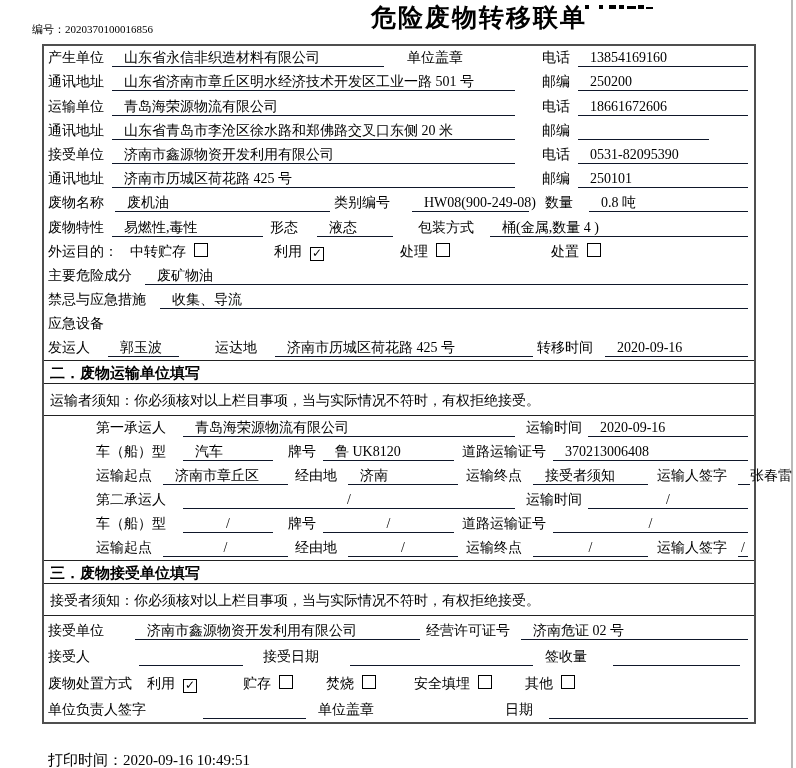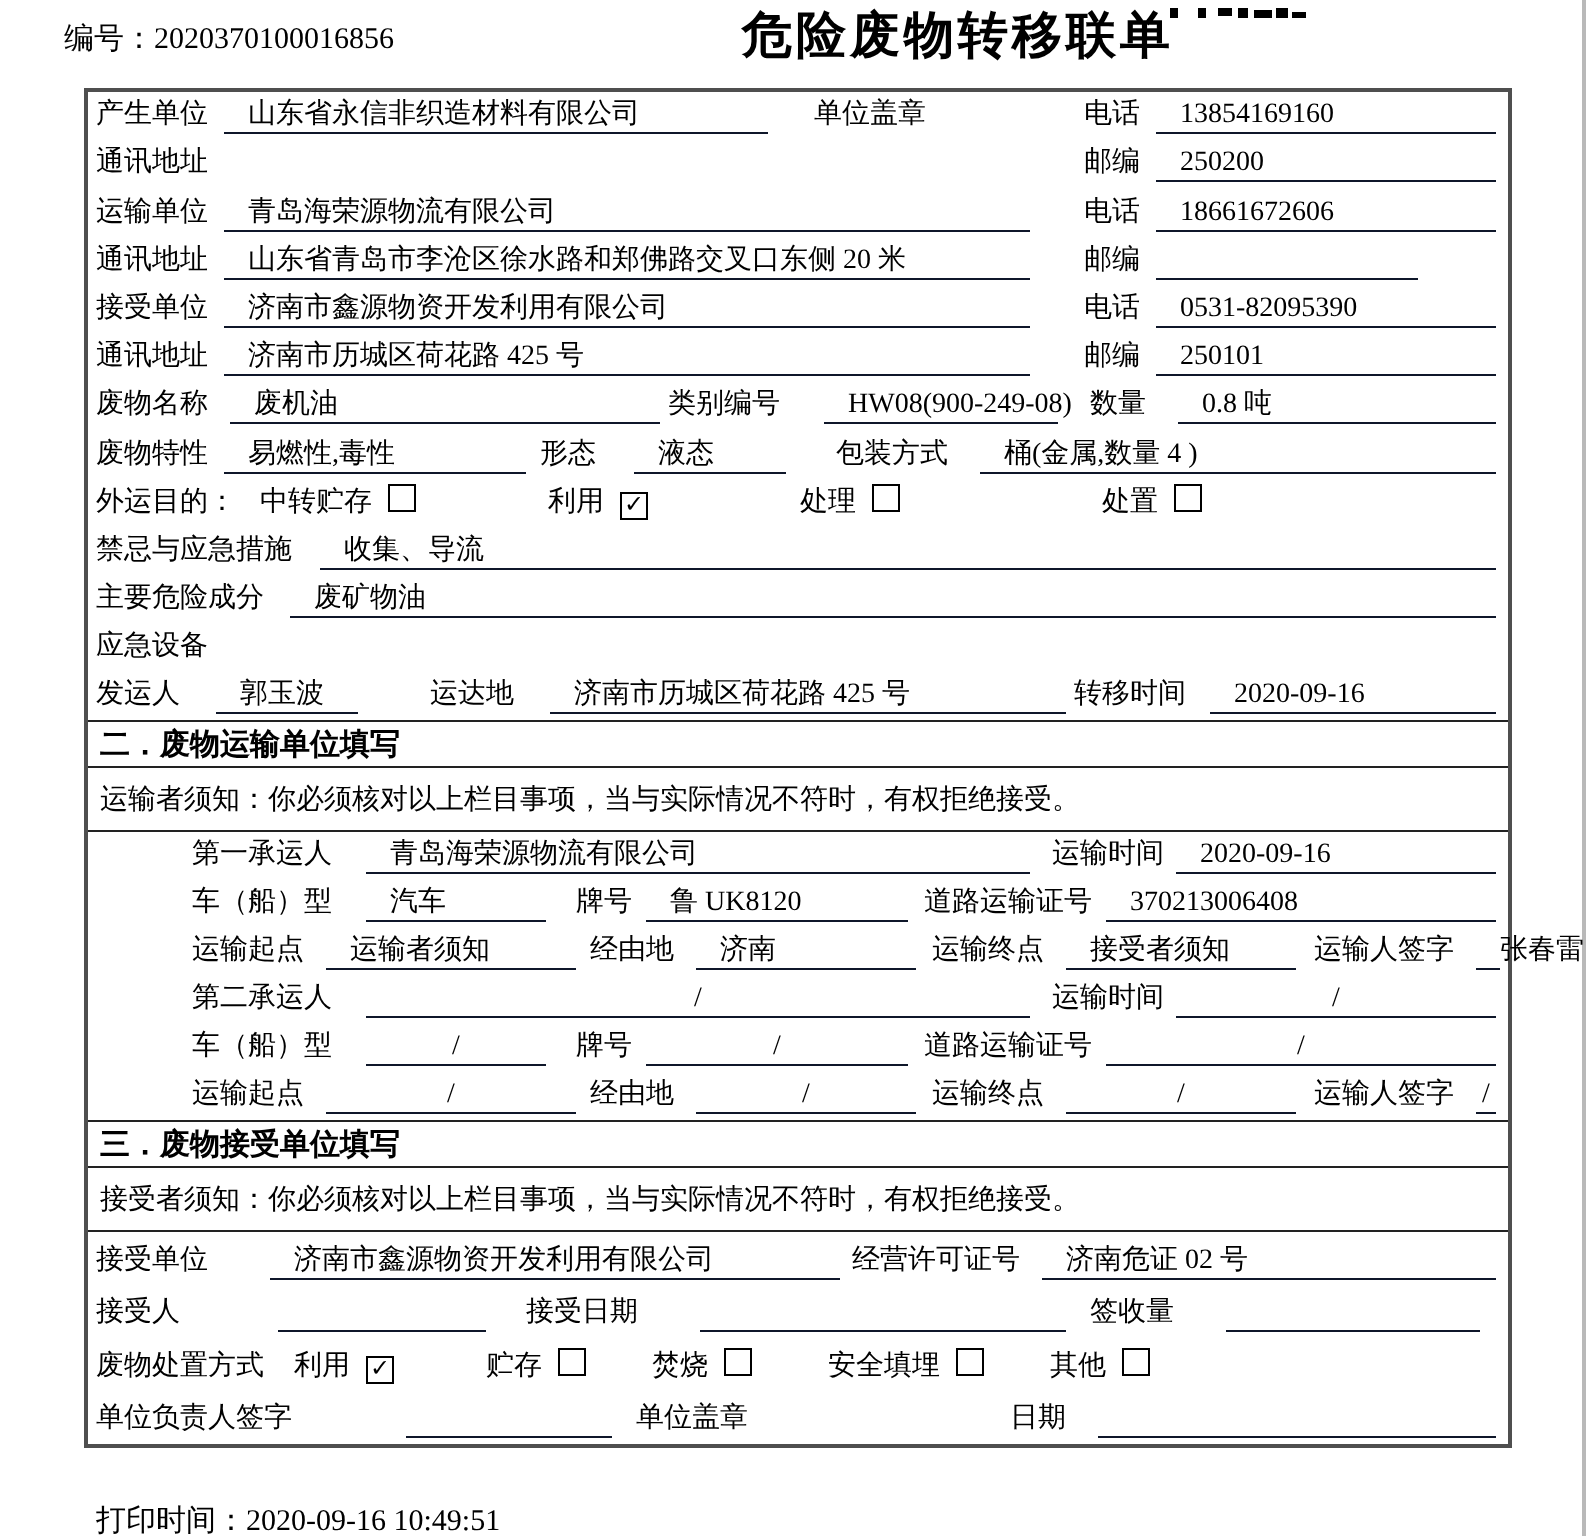--- a/index.html
+++ b/index.html
@@ -2,21 +2,21 @@
 <html><head>
 <meta charset="utf-8">
 <style>
   html,body{margin:0;padding:0;}
   body{
     width:796px;height:768px;position:relative;background:#ffffff;
     font-family:"Liberation Serif","DejaVu Serif",serif;
     color:#000;overflow:hidden;
     -webkit-font-smoothing:antialiased;
   }
-  .serial{position:absolute;left:32px;top:10px;font-size:15px;white-space:nowrap;}
+  .serial{position:absolute;left:32px;top:22px;font-size:11px;white-space:nowrap;}
   .doc-title{position:absolute;left:331px;top:1px;font-size:25px;font-weight:bold;letter-spacing:2px;white-space:nowrap;margin-left:40px;}
   .qr-frag{position:absolute;left:585px;top:0;width:68px;height:9px;overflow:hidden;}
   .page-edge{position:absolute;left:791px;top:0;width:2px;height:768px;background:#b9b9b9;}
 
   .tbl{
     position:absolute;left:42px;top:44px;width:714px;
     border:2px solid #4f4f4f;box-sizing:border-box;background:#fff;
   }
   .sect{height:24px;line-height:25px;border-top:1px solid #222;border-bottom:1px solid #222;
         font-weight:bold;font-size:15px;padding-left:6px;box-sizing:border-box;}
@@ -69,20 +69,21 @@
   <div class="row h-s1">
     <span class="lbl" style="left:4px">产生单位</span>
     <span class="val" style="left:68px;width:272px">山东省永信非织造材料有限公司</span>
     <span class="lbl" style="left:363px">单位盖章</span>
     <span class="lbl" style="left:498px">电话</span>
     <span class="val" style="left:534px;right:6px">13854169160</span>
   </div>
 
   <div class="row h-s1">
     <span class="lbl" style="left:4px">通讯地址</span>
+    <span class="val" style="left:68px;width:403px">山东省济南市章丘区明水经济技术开发区工业一路 501 号</span>
     <span class="lbl" style="left:498px">邮编</span>
     <span class="val" style="left:534px;right:6px">250200</span>
   </div>
 
   <div class="row h-s1">
     <span class="lbl" style="left:4px">运输单位</span>
     <span class="val" style="left:68px;width:403px">青岛海荣源物流有限公司</span>
     <span class="lbl" style="left:498px">电话</span>
     <span class="val" style="left:534px;right:6px">18661672606</span>
   </div>
@@ -128,27 +129,27 @@
 
   <div class="row h-s1">
     <span class="lbl" style="left:4px">外运目的：</span>
     <span class="chk" style="left:86px"><span>中转贮存</span><i class="box"><b></b></i></span>
     <span class="chk" style="left:230px"><span>利用</span><i class="box"><b>✓</b></i></span>
     <span class="chk" style="left:356px"><span>处理</span><i class="box"><b></b></i></span>
     <span class="chk" style="left:507px"><span>处置</span><i class="box"><b></b></i></span>
   </div>
 
   <div class="row h-s1">
+    <span class="lbl" style="left:4px">主要危险成分</span>
+    <span class="val" style="left:101px;right:6px">废矿物油</span>
+  </div>
+
+  <div class="row h-s1">
     <span class="lbl" style="left:4px">禁忌与应急措施</span>
     <span class="val" style="left:116px;right:6px">收集、导流</span>
-  </div>
-
-  <div class="row h-s1">
-    <span class="lbl" style="left:4px">主要危险成分</span>
-    <span class="val" style="left:101px;right:6px">废矿物油</span>
   </div>
 
   <div class="row h-s1">
     <span class="lbl" style="left:4px">应急设备</span>
   </div>
 
   <div class="row h-s1">
     <span class="lbl" style="left:4px">发运人</span>
     <span class="val" style="left:64px;width:71px">郭玉波</span>
     <span class="lbl" style="left:171px">运达地</span>
@@ -171,21 +172,21 @@
     <span class="lbl" style="left:4px">车（船）型</span>
     <span class="val" style="left:91px;width:90px">汽车</span>
     <span class="lbl" style="left:196px">牌号</span>
     <span class="val" style="left:231px;width:131px">鲁 UK8120</span>
     <span class="lbl" style="left:370px">道路运输证号</span>
     <span class="val" style="left:461px;right:6px">370213006408</span>
   </div>
 
   <div class="row h-s2">
     <span class="lbl" style="left:4px">运输起点</span>
-    <span class="val" style="left:71px;width:125px">运输者须知</span>
+    <span class="val" style="left:71px;width:125px">济南市章丘区</span>
     <span class="lbl" style="left:203px">经由地</span>
     <span class="val" style="left:256px;width:110px">济南</span>
     <span class="lbl" style="left:374px">运输终点</span>
     <span class="val" style="left:441px;width:115px">接受者须知</span>
     <span class="lbl" style="left:565px">运输人签字</span>
     <span class="val" style="left:646px;right:6px">张春雷</span>
   </div>
 
   <div class="row h-s2">
     <span class="lbl" style="left:4px">第二承运人</span>

